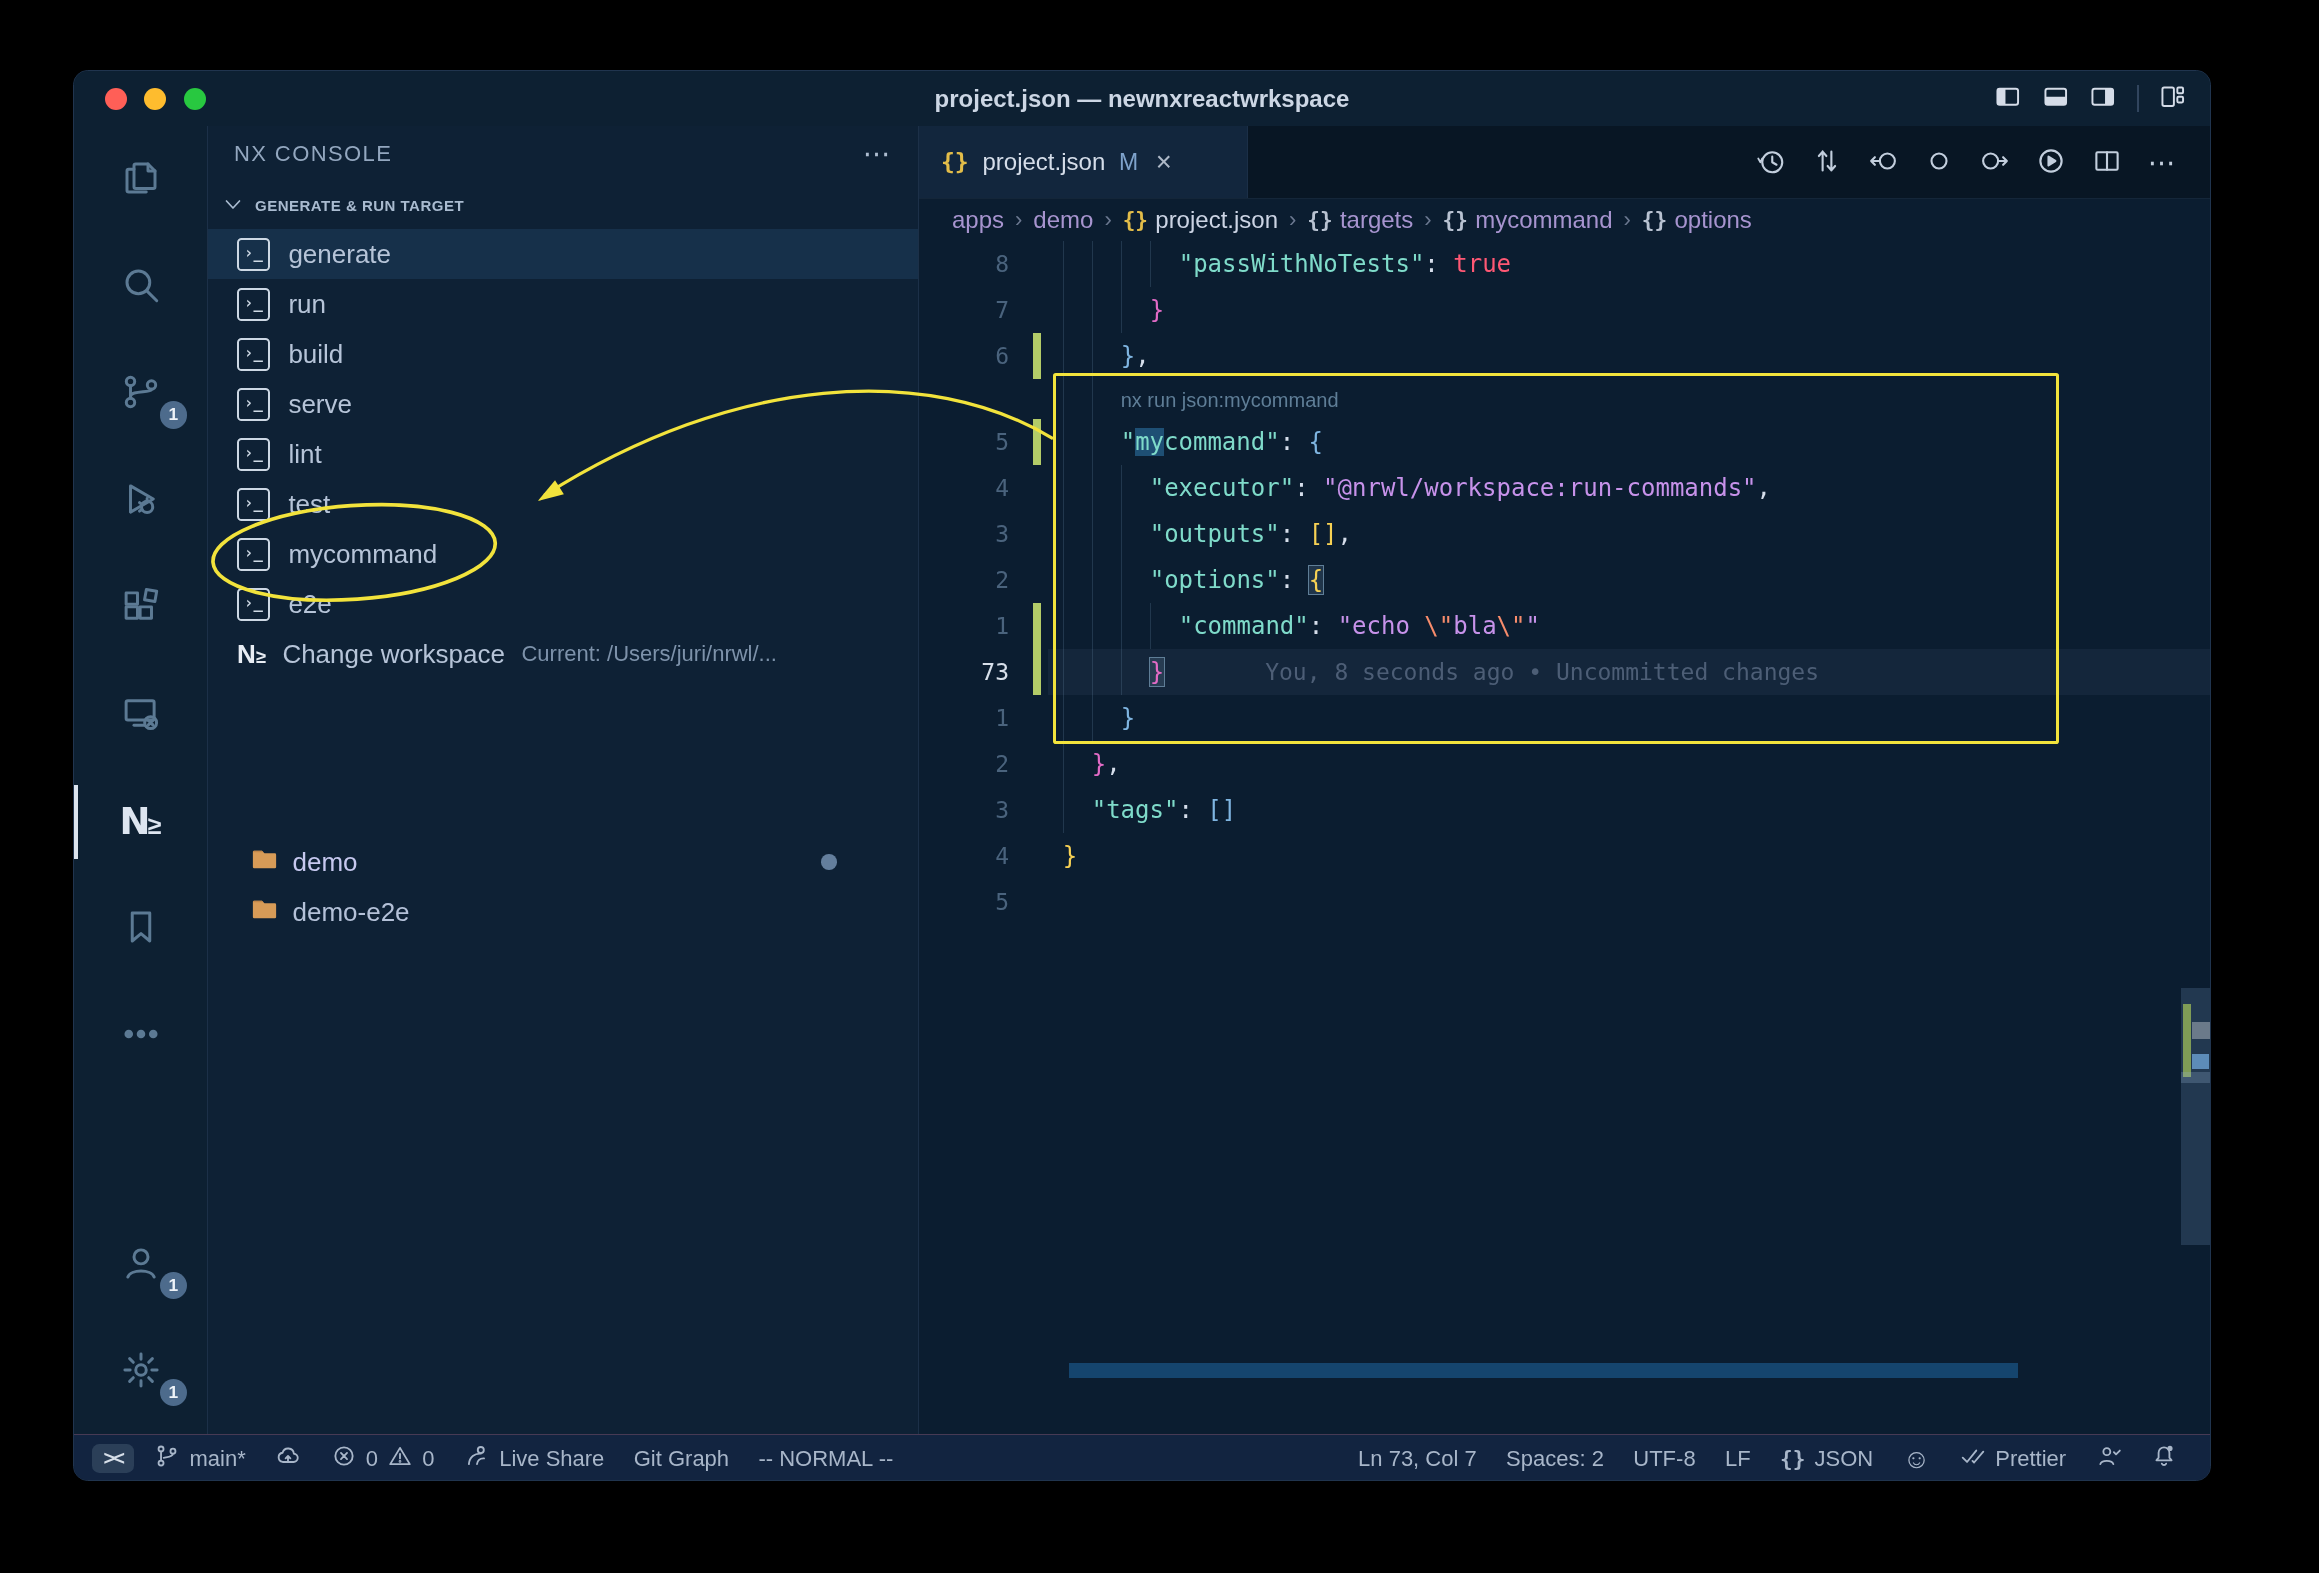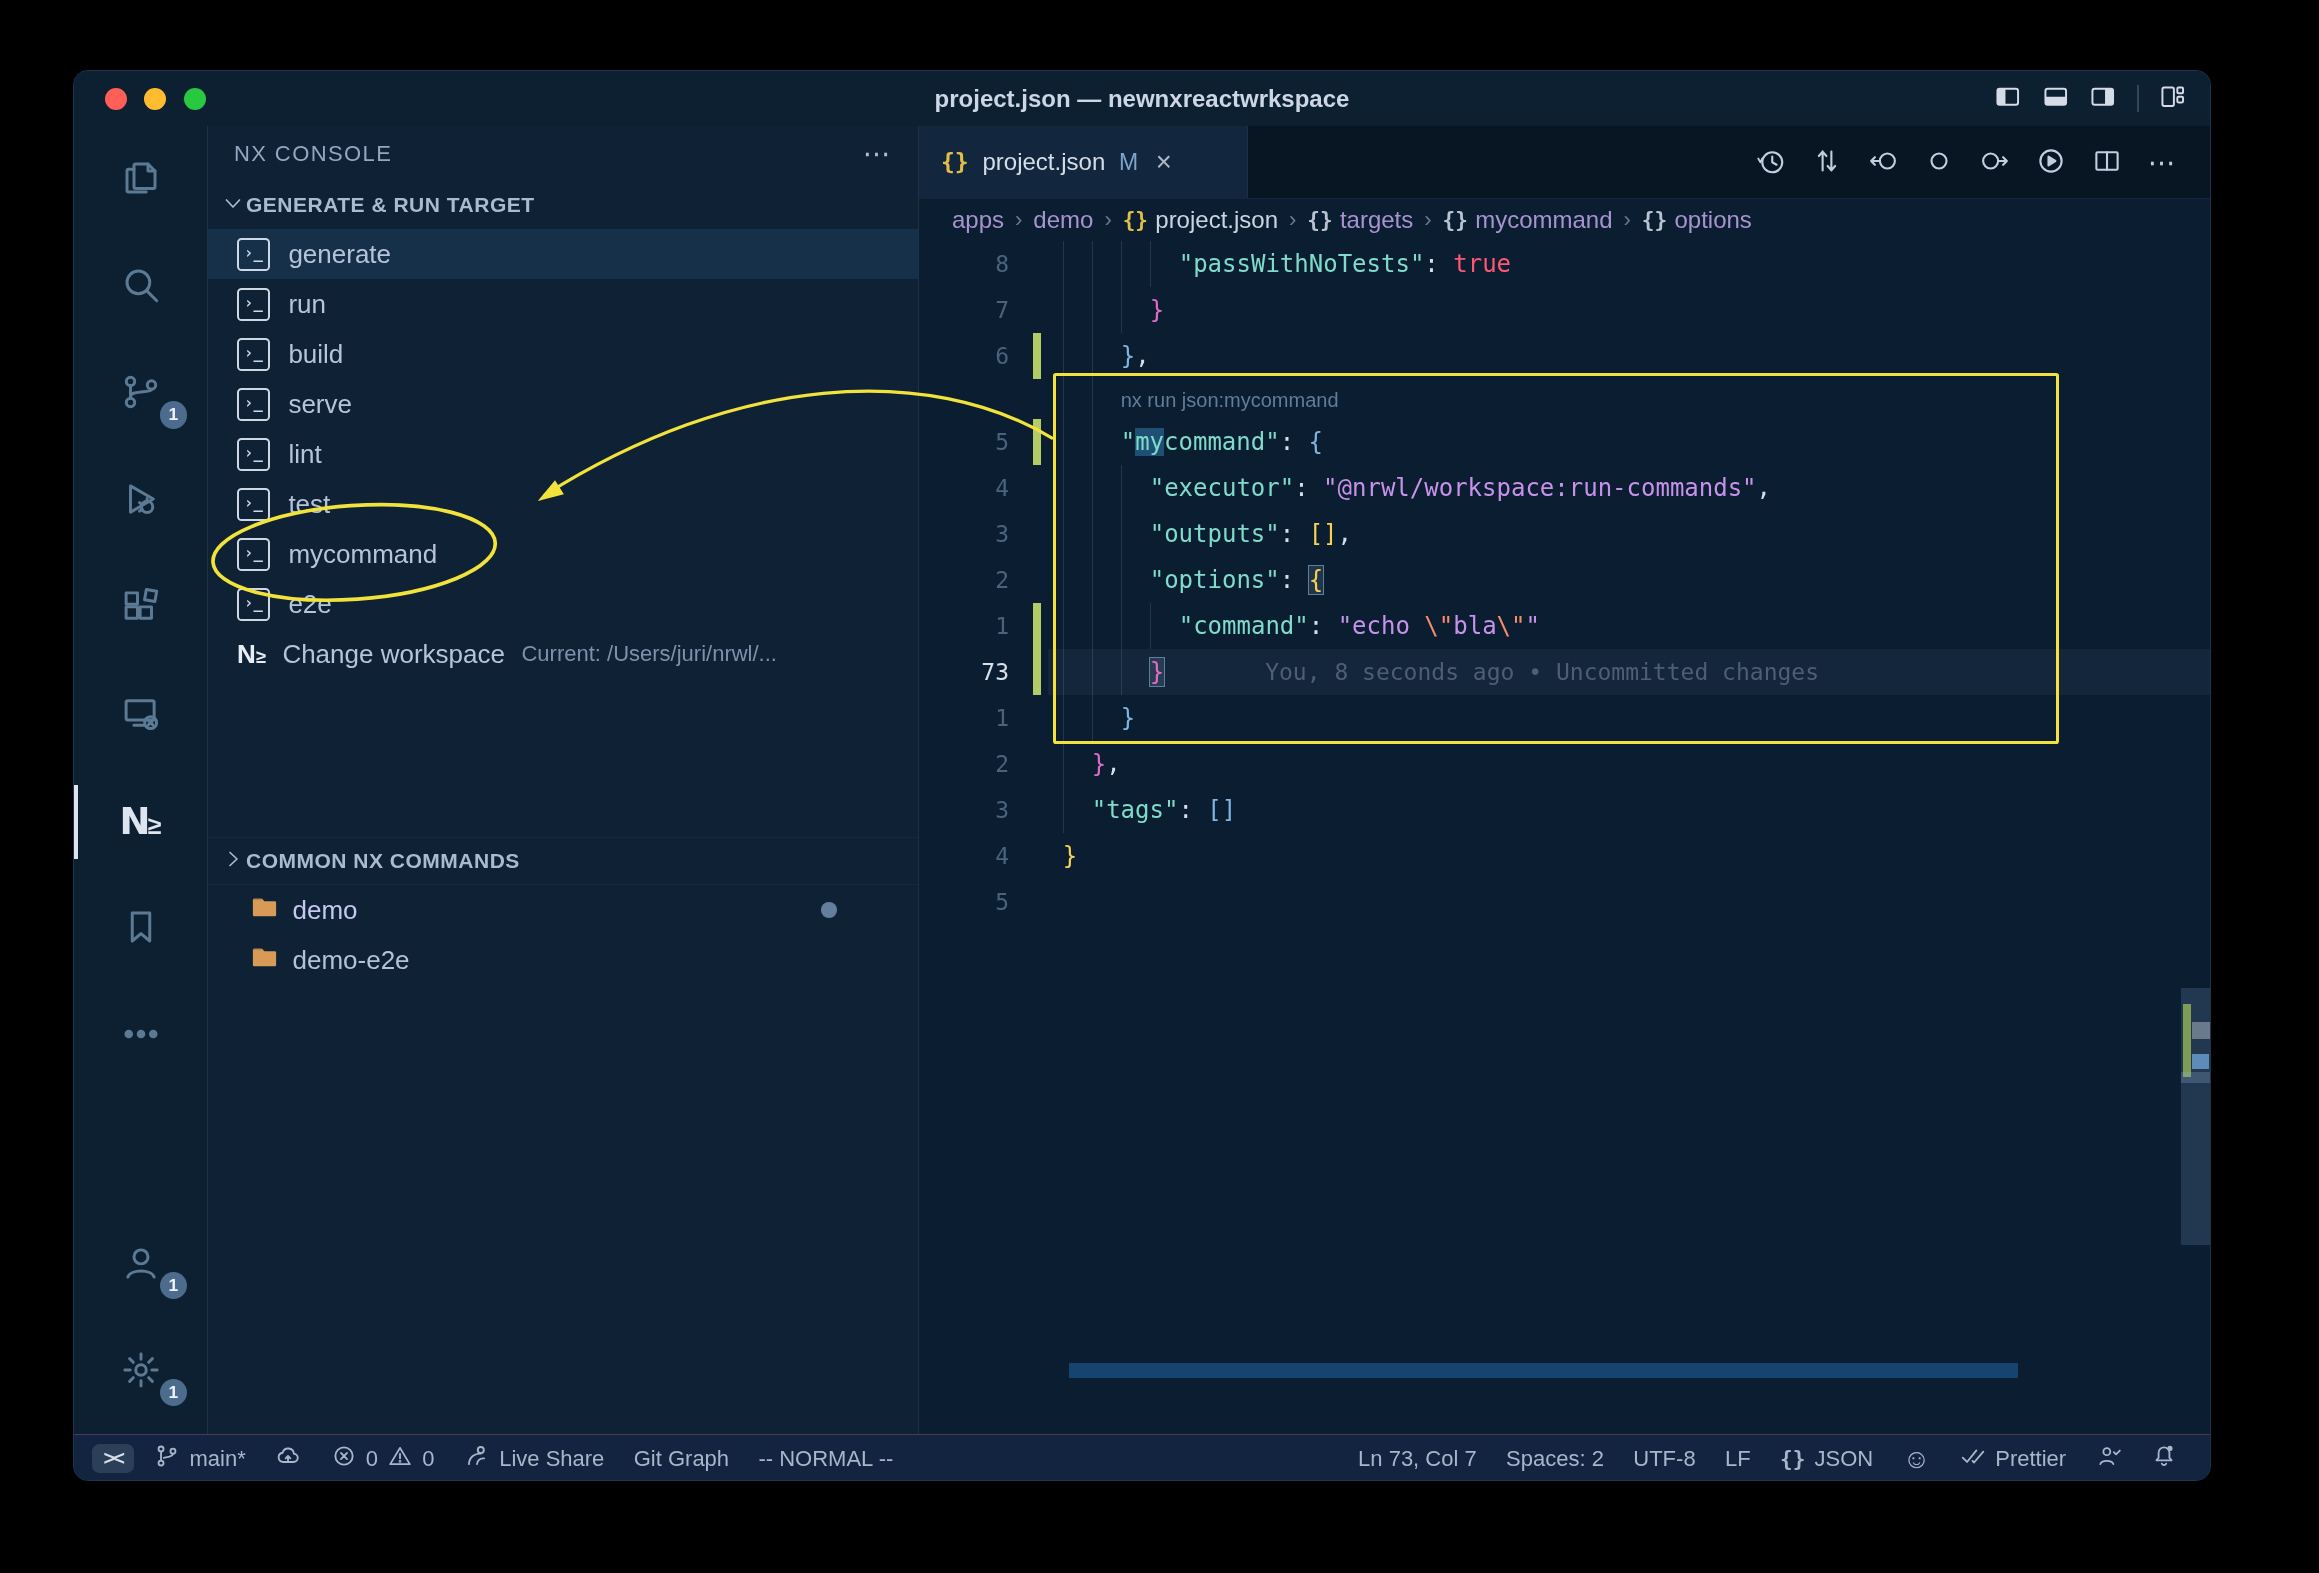--- a/index.html
+++ b/index.html
@@ -31,22 +31,22 @@
   .ab-item.active::before{content:"";position:absolute;left:0;top:16.5px;bottom:16.5px;width:3.7px;background:#dce4ee;}
   .ab-spacer{flex:1;}
   .badge{position:absolute;right:20px;bottom:18.4px;min-width:27.5px;height:27.5px;border-radius:13.8px;
     background:var(--badge);color:#eef3f8;font-size:17.4px;font-weight:700;display:flex;align-items:center;justify-content:center;}
   .nxtxt{font-size:37px;font-weight:800;font-family:"DejaVu Sans",sans-serif;}
   .nxge{font-size:25px;font-weight:800;margin-left:-2.8px;}
   
   .sidebar{width:711px;background:#0e2135;border-right:1.8px solid #1c3048;display:flex;flex-direction:column;color:var(--uifg);}
   .sb-header{height:55px;display:flex;align-items:center;padding:0 26px;color:#93a7bf;font-size:22px;letter-spacing:1.4px;text-align:center;}
   .sb-header .more{margin-left:auto;color:#aebdd0;font-size:27.5px;letter-spacing:1.8px;}
-  .sb-sect{height:48px;display:flex;align-items:center;gap:1px;padding-left:13px;
-    font-size:21px;font-weight:700;color:#a9bbd0;letter-spacing:0.5px;border-top:0.9px solid #15293e;}
+  .sb-sect{height:48px;display:flex;align-items:center;gap:10px;padding-left:13px;
+    font-size:15px;font-weight:700;color:#a9bbd0;letter-spacing:0.5px;border-top:0.9px solid #15293e;}
   .sb-sect svg{width:24px;height:24px;}
   .sb-item{height:50px;display:flex;align-items:center;gap:18.4px;padding-left:29px;font-size:26px;color:#b6c4d8;}
   .sb-item.selected{background:#16304a;}
   .termbox{width:33px;height:33px;border:2.3px solid #cdd8e4;border-radius:4.6px;color:#cdd8e4;
     font-family:"DejaVu Sans Mono",monospace;font-size:15.6px;font-weight:700;display:flex;align-items:center;justify-content:center;line-height:1;}
   .ws-row{height:50px;display:flex;align-items:center;gap:16.5px;padding-left:29px;font-size:26px;color:#b6c4d8;}
   .ws-ico{font-weight:800;color:#e8edf4;font-size:26px;white-space:nowrap;}
   .ws-ico small{font-size:18.4px;font-weight:800;}
   .ws-desc{color:#7d92aa;font-size:22px;}
   .proj-row{height:50px;display:flex;align-items:center;gap:13px;padding-left:27.5px;font-size:26px;position:relative;}
@@ -268,26 +268,20 @@
             <span class="termbox">›_</span>
             <span>e2e</span>
           </div>
         </div>
       <div class="ws-row">
         <span class="ws-ico">N<small>≥</small></span>
         <span>Change workspace</span>
         <span class="ws-desc">Current: /Users/juri/nrwl/...</span>
       </div>
       <div class="gap170"></div>
-      <div class="sb-sect" style="border-bottom:0.9px solid #15293e;">
-        <span id="chevCommon"><svg viewBox="0 0 24 24" fill="none" stroke="currentColor" stroke-width="1.7" stroke-linecap="round" stroke-linejoin="round">
-              <path d="M9 5.5l7 6.5-7 6.5"></path>
-            </svg></span>
-        <span>COMMON NX COMMANDS</span>
-      </div>
       <div id="projectList">
           <div class="proj-row">
             <span class="chev"><svg viewBox="0 0 24 24" fill="none" stroke="currentColor" stroke-width="1.7" stroke-linecap="round" stroke-linejoin="round">
                 <path d="M9 5.5l7 6.5-7 6.5"></path>
               </svg></span>
             <span><svg viewBox="0 0 24 24" style="width: 31px; height: 31px;">
                 <path d="M3 7a1 1 0 0 1 1-1h6l2 2h8a1 1 0 0 1 1 1v9.5a1 1 0 0 1-1 1H4a1 1 0 0 1-1-1z" fill="#d79b57"></path>
                 <path d="M3 7a1 1 0 0 1 1-1h6l1.2 1.2H3.6z" fill="#c0864a"></path>
               </svg></span>
             <span style="color: rgb(198, 200, 239);">demo</span>

